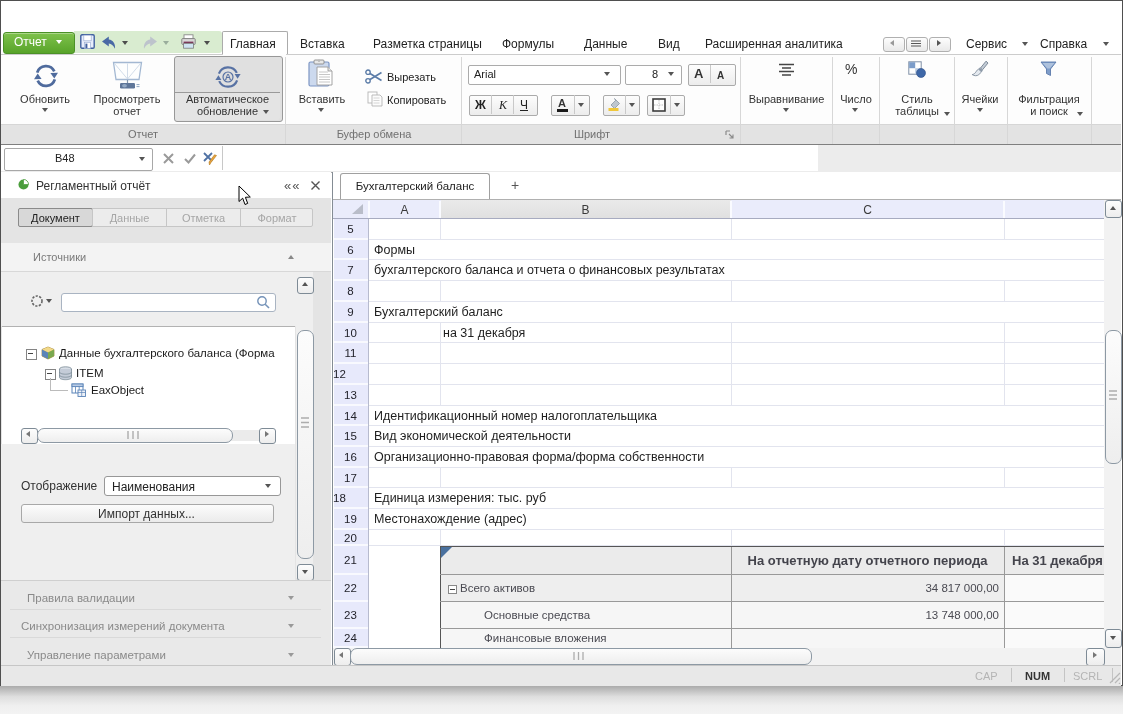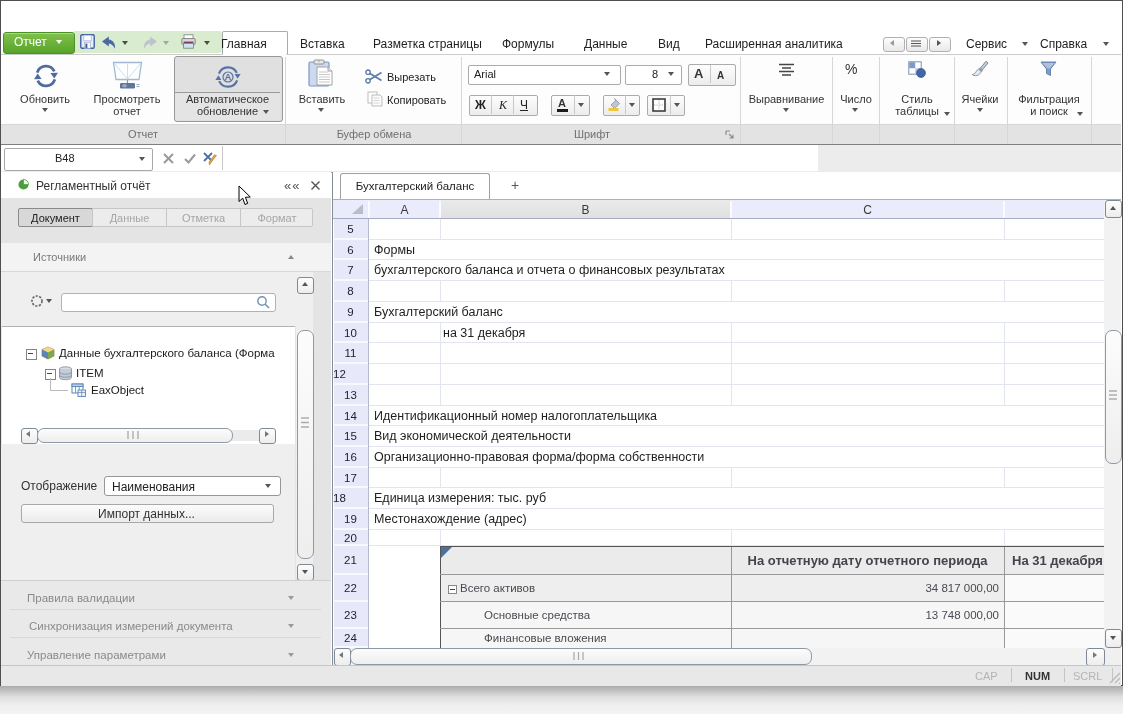--- a/index.html
+++ b/index.html
@@ -47,21 +47,21 @@
 <div class="abs dna" style="left:163px;top:41px;border-top-color:#9aad9c;"></div>
 <svg class="abs" style="left:181px;top:34px;" width="15" height="15" viewBox="0 0 15 15">
   <rect x="3" y="0.8" width="9" height="4.2" fill="#fff" stroke="#8a8a8a" stroke-width="0.9"></rect>
   <rect x="0.8" y="4.6" width="13.4" height="5.8" rx="0.8" fill="#d9d9d9" stroke="#7a7a7a" stroke-width="0.9"></rect>
   <rect x="2.6" y="7.6" width="9.8" height="1.4" fill="#7a3a5a"></rect>
   <rect x="2.6" y="9.4" width="9.8" height="4.8" fill="#cfe4f2" stroke="#7a7a7a" stroke-width="0.8"></rect>
 </svg>
 <div class="abs dna" style="left:204px;top:41px;border-top-color:#4d4d4d;"></div>
 
 <div class="abs" style="left:222px;top:31px;width:64px;height:24px;background:#fff;border:1px solid #ababab;border-bottom:none;border-radius:2px 2px 0 0;"></div>
-<div class="abs t12" style="left:221px;top:37px;color:#1e1e1e;">Главная</div>
+<div class="abs t12" style="left:230px;top:37px;color:#1e1e1e;">Главная</div>
 <div class="abs t12" style="left:300px;top:37px;">Вставка</div>
 <div class="abs t12" style="left:373px;top:37px;">Разметка страницы</div>
 <div class="abs t12" style="left:502px;top:37px;">Формулы</div>
 <div class="abs t12" style="left:584px;top:37px;">Данные</div>
 <div class="abs t12" style="left:658px;top:37px;">Вид</div>
 <div class="abs t12" style="left:705px;top:37px;">Расширенная аналитика</div>
 <div class="abs" style="left:883px;top:37px;width:20px;height:13px;background:linear-gradient(#fdfdfd,#e9e9e9);border:1px solid #b0b0b0;border-radius:3px;"></div>
 <div class="abs lfa" style="left:890px;top:40px;border-right-color:#999;"></div>
 <div class="abs" style="left:906px;top:37px;width:20px;height:13px;background:linear-gradient(#fdfdfd,#e9e9e9);border:1px solid #b0b0b0;border-radius:3px;"></div>
 <svg class="abs" style="left:910px;top:40px;" width="12" height="7" viewBox="0 0 12 7">
@@ -339,21 +339,21 @@
 <div class="abs t12" style="left:112px;top:480px;color:#222;">Наименования</div>
 <div class="abs dna" style="left:265px;top:484px;"></div>
 <div class="abs" style="left:21px;top:504px;width:251px;height:17px;background:linear-gradient(#fcfcfc,#ebebeb);border:1px solid #a8a8a8;border-radius:3px;"></div>
 <div class="abs t12" style="left:21px;top:507px;width:251px;text-align:center;color:#333;">Импорт данных...</div>
 
 <div class="abs" style="left:1px;top:580px;width:330px;height:85px;background:#e9e9e9;border-top:1px solid #cfcfcf;"></div>
 <div class="abs" style="left:10px;top:609px;width:311px;height:1px;background:#d9d9d9;"></div>
 <div class="abs" style="left:10px;top:637px;width:311px;height:1px;background:#d9d9d9;"></div>
 <div class="abs t11" style="left:27px;top:592px;color:#8a8a8a;font-size:11.5px;">Правила валидации</div>
 <div class="abs dna" style="left:288px;top:596px;border-top-color:#999;"></div>
-<div class="abs t11" style="left:29px;top:620px;color:#8a8a8a;font-size:11.5px;">Синхронизация измерений документа</div>
+<div class="abs t11" style="left:21px;top:620px;color:#8a8a8a;font-size:11.5px;">Синхронизация измерений документа</div>
 <div class="abs dna" style="left:288px;top:624px;border-top-color:#999;"></div>
 <div class="abs t11" style="left:27px;top:649px;color:#8a8a8a;font-size:11.5px;">Управление параметрами</div>
 <div class="abs dna" style="left:288px;top:653px;border-top-color:#999;"></div>
 
 <svg class="abs" style="left:238px;top:185px;" width="14" height="21" viewBox="0 0 14 21">
  <path d="M1 1 L1 16.5 L4.7 13.2 L7 19.5 L9.7 18.4 L7.4 12.3 L12.3 12 Z" fill="#fff" stroke="#000" stroke-width="1"></path>
 </svg>
 
 <div class="abs" style="left:333px;top:172px;width:788px;height:493px;background:#fff;"></div>
 <div class="abs" style="left:333px;top:172px;width:788px;height:27px;background:#fff;border-bottom:1px solid #b0b0b0;"></div>

